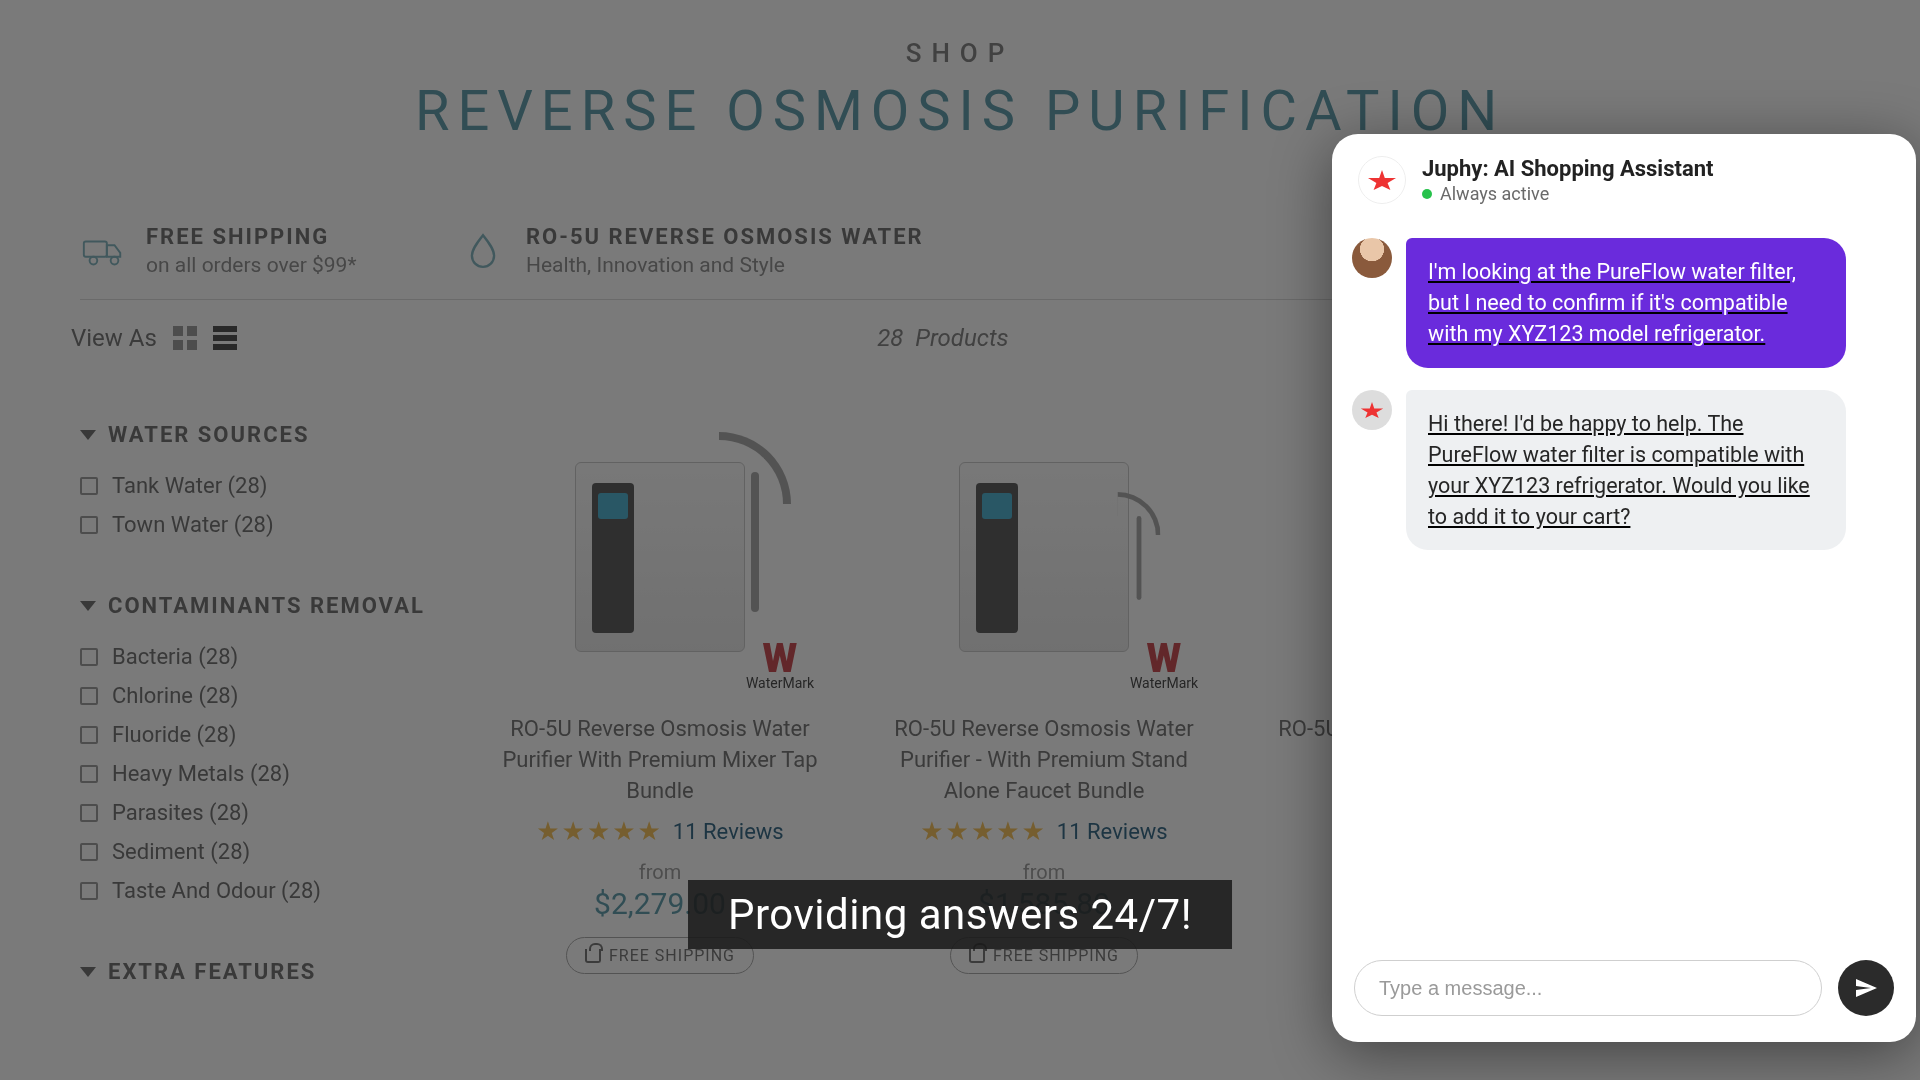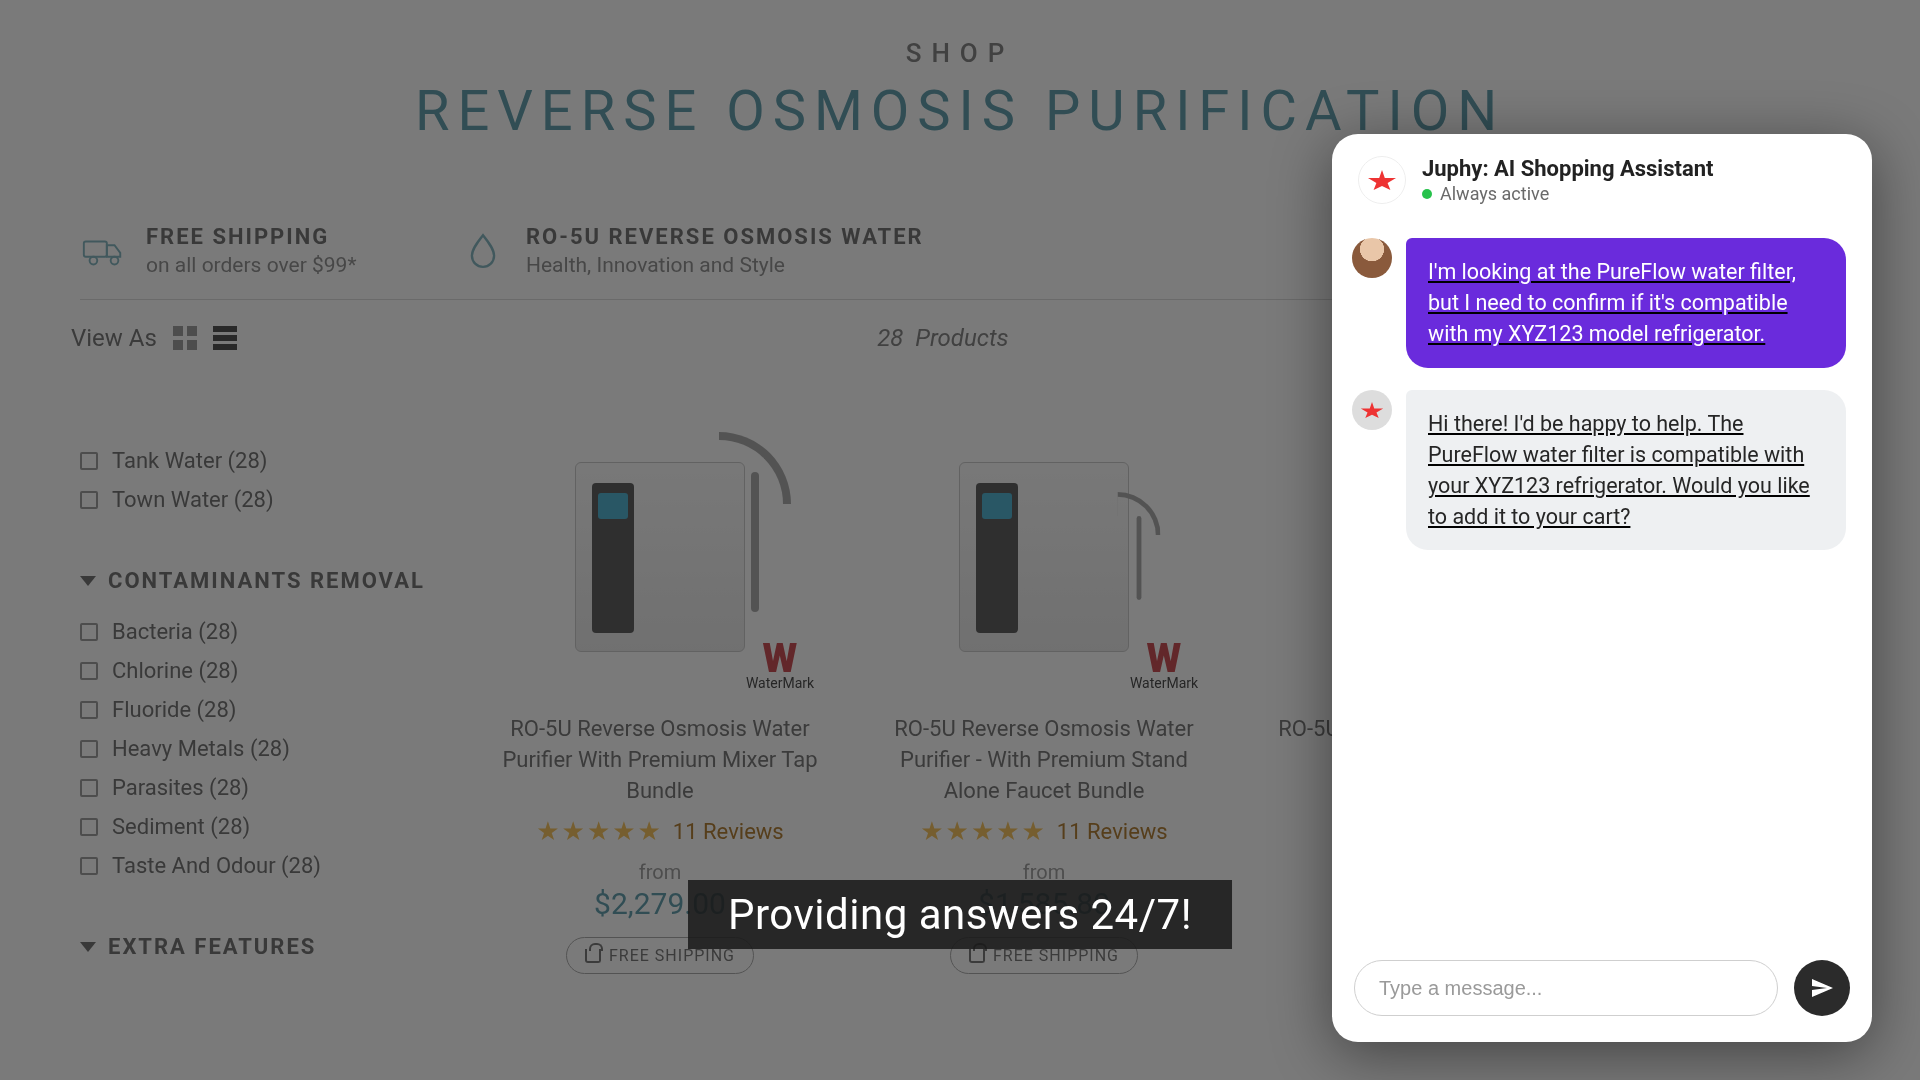--- a/index.html
+++ b/index.html
@@ -148,21 +148,21 @@
   .faucet .arc  { position:absolute; top:0; left:4px; width:72px; height:72px; border:8px solid #9a9a9a; border-bottom:none; border-left:none; border-radius:0 72px 0 0;}
   .wm-badge {
     position:absolute; bottom:-6px; right:-6px; width:72px; height:62px;
     display:flex; flex-direction:column; align-items:center; justify-content:center;
   }
   .wm-w { font-size:40px; font-weight:900; color:#c1272d; line-height:0.8; }
   .wm-txt { font-size:14px; color:#222; }
   .card-title { margin-top: 22px; font-size: 22px; color:#5a5a5a; line-height:1.4; }
   .stars-row { margin-top: 10px; display:flex; align-items:center; justify-content:center; gap:10px; }
   .stars { color:#f3b63b; font-size:26px; letter-spacing:2px; }
-  .reviews { font-size:22px; color:#a16207; }
+  .reviews { font-size:22px; color:#0c4a6e; }
   .from { margin-top:14px; font-size:20px; color:#8a8a8a; }
   .price { font-size:30px; color:#3f8a9b; margin-top:2px; }
   .ship-badge {
     display:inline-flex; align-items:center; gap:8px;
     margin-top:16px; padding:8px 18px;
     border:1px solid #9a9a9a; border-radius:24px;
     font-size:16px; letter-spacing:1px; color:#5a5a5a;
   }
   .cart-icon { width:16px; height:14px; border:2px solid #5a5a5a; border-top:none; position:relative; border-radius:0 0 3px 3px;}
   .cart-icon::before{content:"";position:absolute;top:-6px;left:2px;width:10px;height:6px;border:2px solid #5a5a5a;border-bottom:none;border-radius:6px 6px 0 0;}
@@ -185,21 +185,21 @@
     padding: 10px 40px;
     letter-spacing: 0.5px;
     pointer-events:none;
   }
 
   
   .chat {
     position: absolute;
     top: 134px;
     left: 1332px;
-    width: 540px;
+    width: 584px;
     height: 908px;
     background: #fff;
     border-radius: 26px;
     box-shadow: 0 12px 60px rgba(0,0,0,0.45);
     display: flex;
     flex-direction: column;
     overflow: hidden;
   }
   .chat-header {
     display: flex; align-items: center; gap: 16px;
@@ -299,20 +299,24 @@
         <span>28</span>&nbsp;
         <span>Products</span>
       </div>
       <div style="width:200px"></div>
     </div>
 
     <div class="main">
 
       <aside class="filters">
         <div class="filter-group">
+          <div class="filter-heading">
+            <span class="caret-down"></span>
+            <span>WATER SOURCES</span>
+          </div>
           <div class="filter-list">
             <label class="filter-item">
                 <span class="cb"></span>
                 <span>Tank Water (28)</span>
               </label>
             <label class="filter-item">
                 <span class="cb"></span>
                 <span>Town Water (28)</span>
               </label>
           </div>

